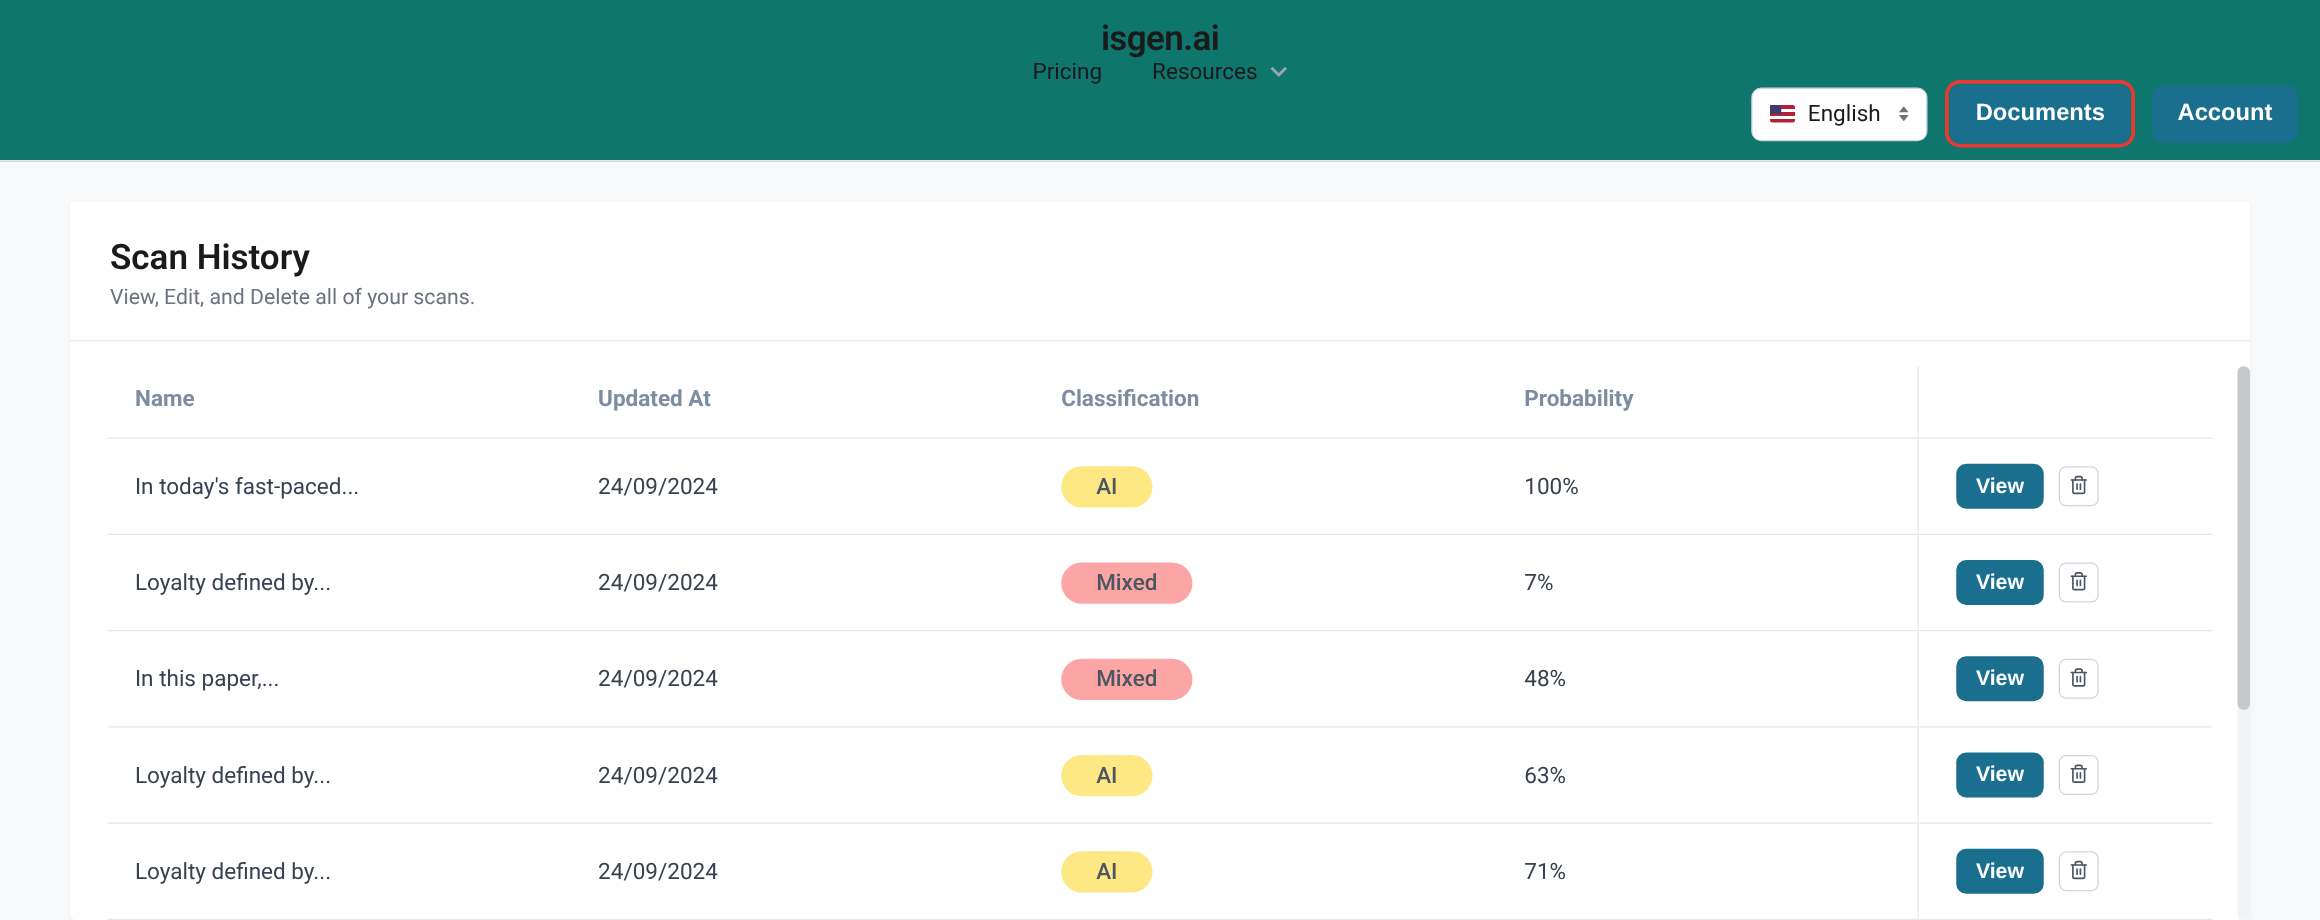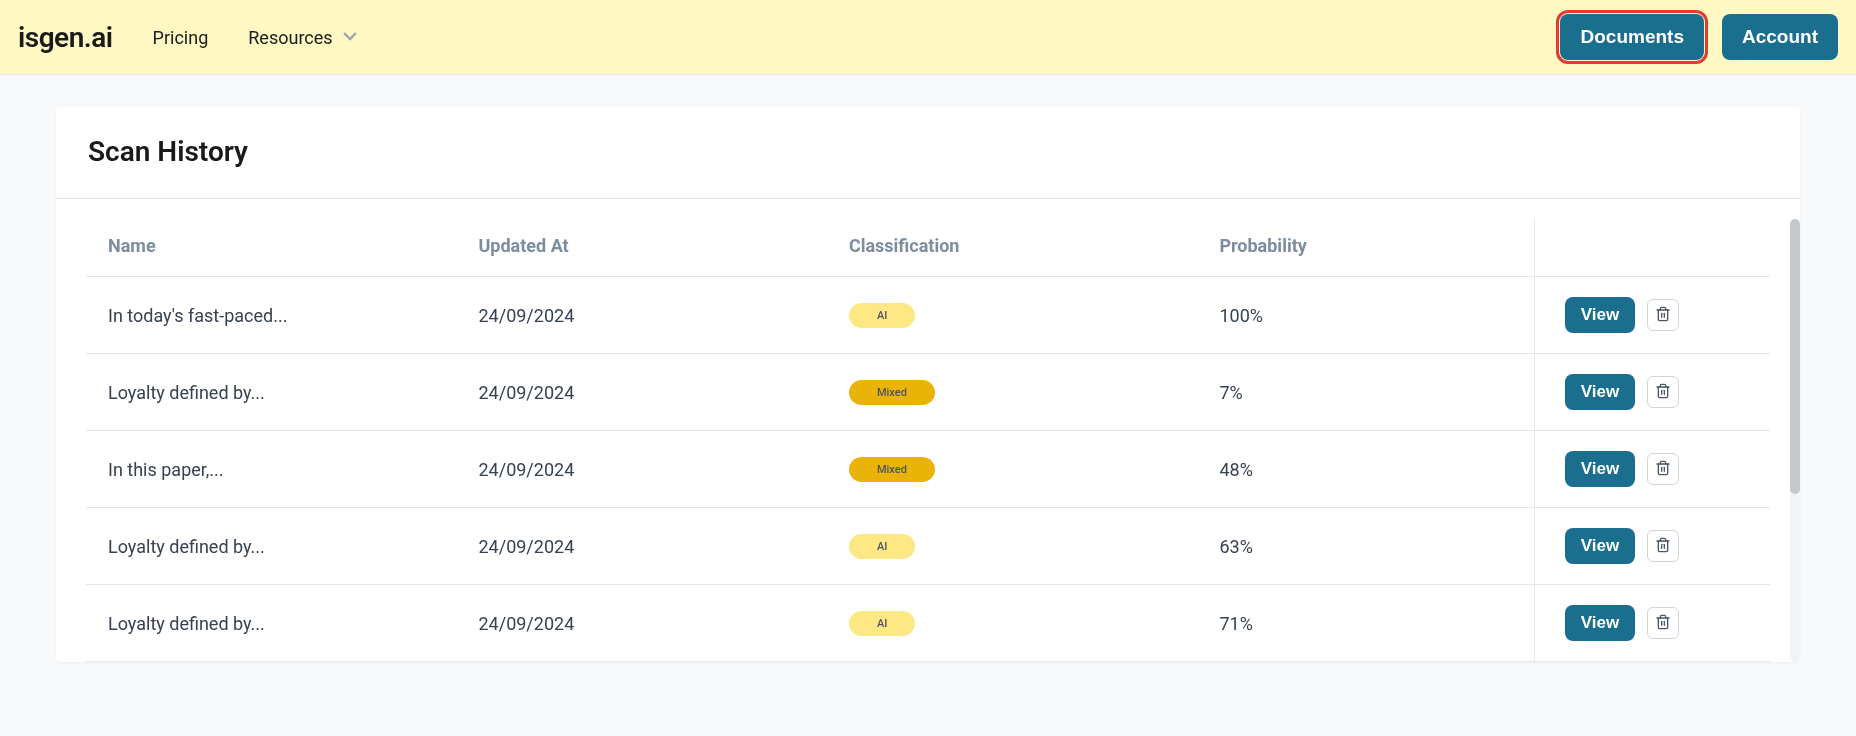--- a/index.html
+++ b/index.html
@@ -6,26 +6,26 @@
       margin: 0;
       padding: 0;
       box-sizing: border-box;
     }
     body {
       font-family: -apple-system, BlinkMacSystemFont, 'Segoe UI', Roboto, Arial, sans-serif;
       background: #f7f9fb;
       color: #1a1a1a;
     }
     .navbar {
-      background: #fef9c3;
+      background: #0f766e;
       border-bottom: 1px solid #e5e7eb;
       display: flex;
       align-items: center;
       padding: 14px 18px;
-      gap: 40px;
+      flex-direction: column;
     }
     .logo {
       font-size: 28px;
       font-weight: 600;
       letter-spacing: -0.5px;
       color: #1a1a1a;
     }
     .nav-links {
       display: flex;
       gap: 40px;
@@ -160,29 +160,29 @@
     }
     .col-name { width: 22%; }
     .col-updated { width: 22%; }
     .col-class { width: 22%; text-align: left; }
     .col-prob { width: 20%; }
     .col-actions { width: 14%; border-left: 1px solid #e5e7eb; }
     .badge {
       display: inline-block;
       padding: 6px 28px;
       border-radius: 999px;
-      font-size: 11px;
+      font-size: 18px;
       font-weight: 500;
     }
     .badge-ai {
       background: #fde883;
       color: #4b5563;
     }
     .badge-mixed {
-      background: #eab308;
+      background: #fca5a5;
       color: #4b5563;
     }
     .actions-cell {
       display: flex;
       align-items: center;
       gap: 12px;
     }
     .btn-view {
       background: #1a6e8e;
       color: #fff;
@@ -242,29 +242,42 @@
     <div class="nav-link">
       <span>Resources</span>
       <span class="chevron-down">
         <svg viewBox="0 0 12 8" fill="none" stroke-width="2">
             <path d="M1 1l5 5 5-5"></path>
           </svg>
       </span>
     </div>
   </div>
   <div class="nav-right">
+    <div class="lang-selector">
+      <span class="lang-flag"></span>
+      <span class="lang-text">English</span>
+      <span class="sort-arrows">
+        <svg viewBox="0 0 8 5">
+            <path d="M4 0L8 5H0z" fill="#6b7280"></path>
+          </svg>
+        <svg viewBox="0 0 8 5">
+            <path d="M4 5L0 0h8z" fill="#6b7280"></path>
+          </svg>
+      </span>
+    </div>
     <button class="btn-primary btn-docs">Documents</button>
     <button class="btn-primary">Account</button>
   </div>
 </nav>
 
 <div class="main-container">
   <div class="panel">
     <div class="panel-header">
       <h1 class="page-title">Scan History</h1>
+      <p class="page-subtitle">View, Edit, and Delete all of your scans.</p>
     </div>
     <div class="table-wrapper">
       <table>
         <thead>
           <tr>
             <th class="col-name">Name</th>
             <th class="col-updated">Updated At</th>
             <th class="col-class">Classification</th>
             <th class="col-prob">Probability</th>
             <th class="col-actions"></th>

